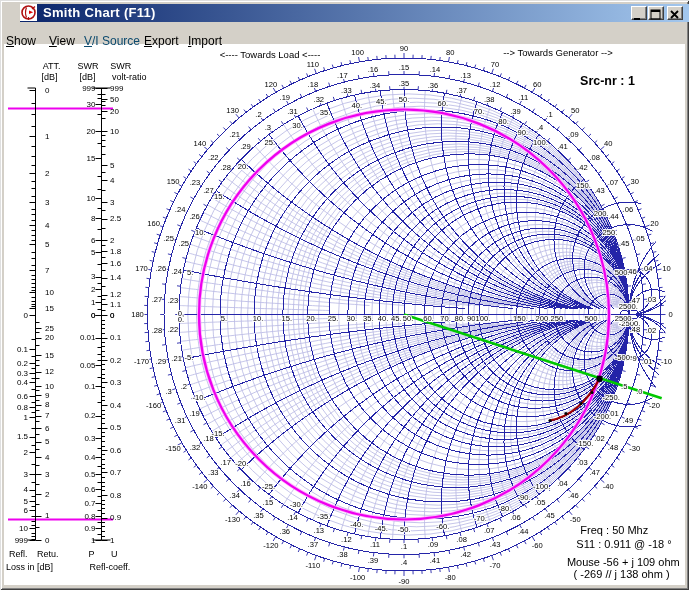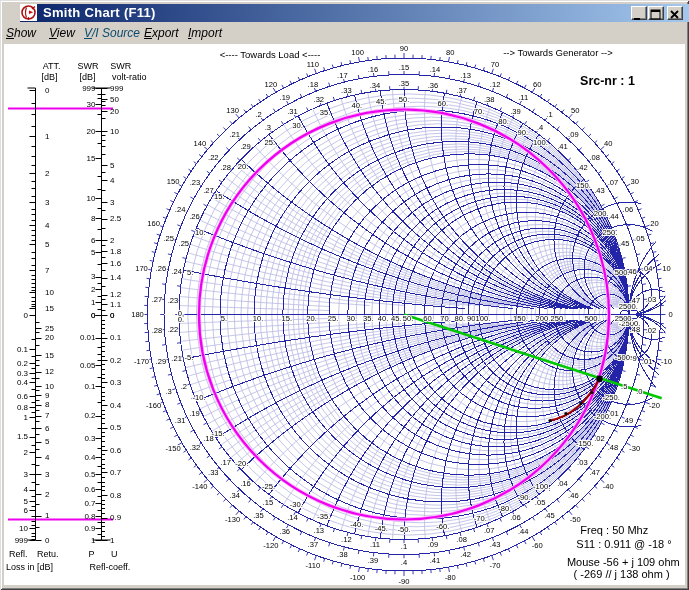--- a/index.html
+++ b/index.html
@@ -10,21 +10,21 @@
 #title { position:absolute; left:20px; top:4px; width:681px; height:18px;
   background:linear-gradient(90deg,#0a246a,#a6caf0); }
 #title .cap { position:absolute; left:23px; top:1px; color:#fff; font-size:13px; font-weight:bold; letter-spacing:0.3px; }
 #icon { position:absolute; left:0px; top:0px; width:17px; height:17px; background:#fff; }
 .btn { position:absolute; top:2px; width:16px; height:14px; background:#d4d0c8;
   border-top:1px solid #fff; border-left:1px solid #fff;
   border-right:1px solid #404040; border-bottom:1px solid #404040;
   box-shadow: inset -1px -1px 0 #808080; }
 #menu { position:absolute; left:4px; top:22px; width:681px; height:22px; background:#d4d0c8;
   font-size:12px; color:#000; }
-#menu span { position:absolute; top:4px;font-style:italic; }
+#menu span { position:absolute; top:12px; }
 #client { position:absolute; left:4px; top:44px; width:681px; height:541px; background:#fff; }
 svg text.halo { paint-order:stroke; stroke:#fff; stroke-width:2px; }
 svg text { font-family:"Liberation Sans", sans-serif; }
 </style></head>
 <body>
 <div id="win"></div>
 <div id="client"></div>
 <svg width="689" height="590" viewBox="0 0 689 590" style="position:absolute;left:0;top:0">
 <defs>
 <clipPath id="inner">

